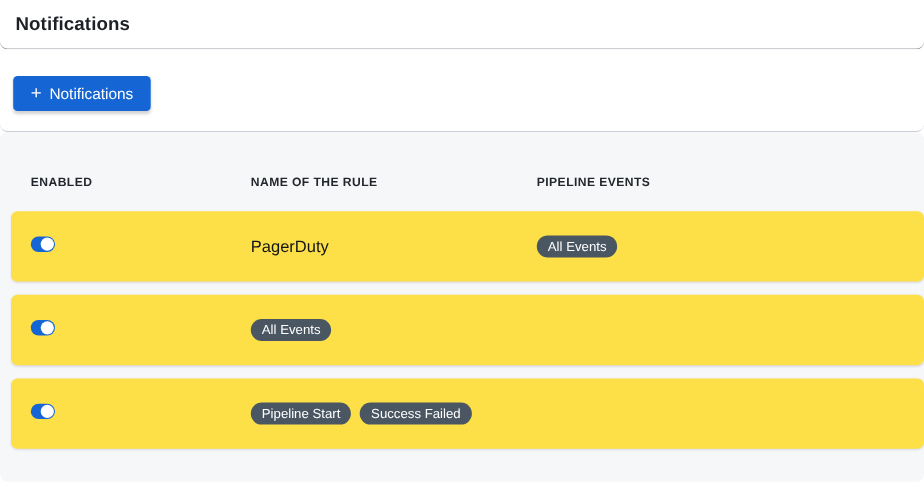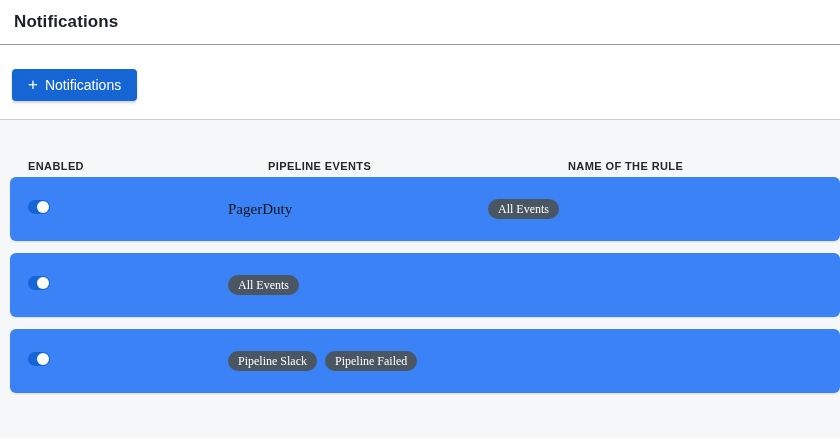--- a/index.html
+++ b/index.html
@@ -1,15 +1,15 @@
 <!DOCTYPE html>
 <html><head>
 <meta charset="utf-8">
 <style>
-  * { margin: 0; padding: 0; box-sizing: border-box; }
+  * { margin: 0; padding: 0; box-sizing: border-box; border-radius: 7px; }
   html, body { width: 840px; height: 439px; overflow: hidden; }
   body {
     font-family: "Liberation Sans", "DejaVu Sans", sans-serif;
     background: #ffffff;
     color: #1d2126;
   }
 
   
   .page-header {
     height: 45px;
@@ -61,38 +61,36 @@
     height: 318px;
     overflow: hidden;
   }
   .grid-cols {
     display: grid;
     grid-template-columns: 200px 260px 1fr;
     align-items: center;
     padding-left: 18px;
   }
   .table-header {
-    margin: 40px 0 5px 10px;
-    gap: 40px;
+    margin: 40px 0 20px 10px;
   }
   .col-label {
     font-size: 11px;
     font-weight: 700;
     letter-spacing: 0.4px;
     color: #23272d;
     text-transform: uppercase;
   }
 
   .table-row {
     margin: 0 0 12px 10px;
     height: 64px;
-    background: #3b82f6;
+    background: #fde047;
     border-radius: 6px;
     box-shadow: 0 1px 2px rgba(30,35,48,0.12);
-    font-family: Liberation Serif, serif;
   }
   .rule-name {
     font-size: 15px;
     color: #121417;
   }
 
   
   .toggle {
     position: relative;
     width: 22px;
@@ -137,22 +135,22 @@
   <button class="add-button">
     <span class="plus">+</span>
     <span>Notifications</span>
   </button>
 </div>
 
 <div class="table-section">
 
   <div class="table-header grid-cols">
     <div class="col-label">ENABLED</div>
+    <div class="col-label">NAME OF THE RULE</div>
     <div class="col-label">PIPELINE EVENTS</div>
-    <div class="col-label">NAME OF THE RULE</div>
   </div>
 
   <div class="table-row grid-cols">
     <div>
       <span class="toggle on"><span class="thumb"></span></span>
     </div>
     <div class="rule-name">PagerDuty</div>
     <div class="badges">
       <span class="badge">All Events</span>
     </div>
@@ -165,18 +163,18 @@
     <div class="badges">
       <span class="badge">All Events</span>
     </div>
   </div>
 
   <div class="table-row grid-cols">
     <div>
       <span class="toggle on"><span class="thumb"></span></span>
     </div>
     <div class="badges">
-      <span class="badge">Pipeline Slack</span>
-      <span class="badge">Pipeline Failed</span>
+      <span class="badge">Pipeline Start</span>
+      <span class="badge">Success Failed</span>
     </div>
   </div>
 
 </div>
 
 </body></html>

